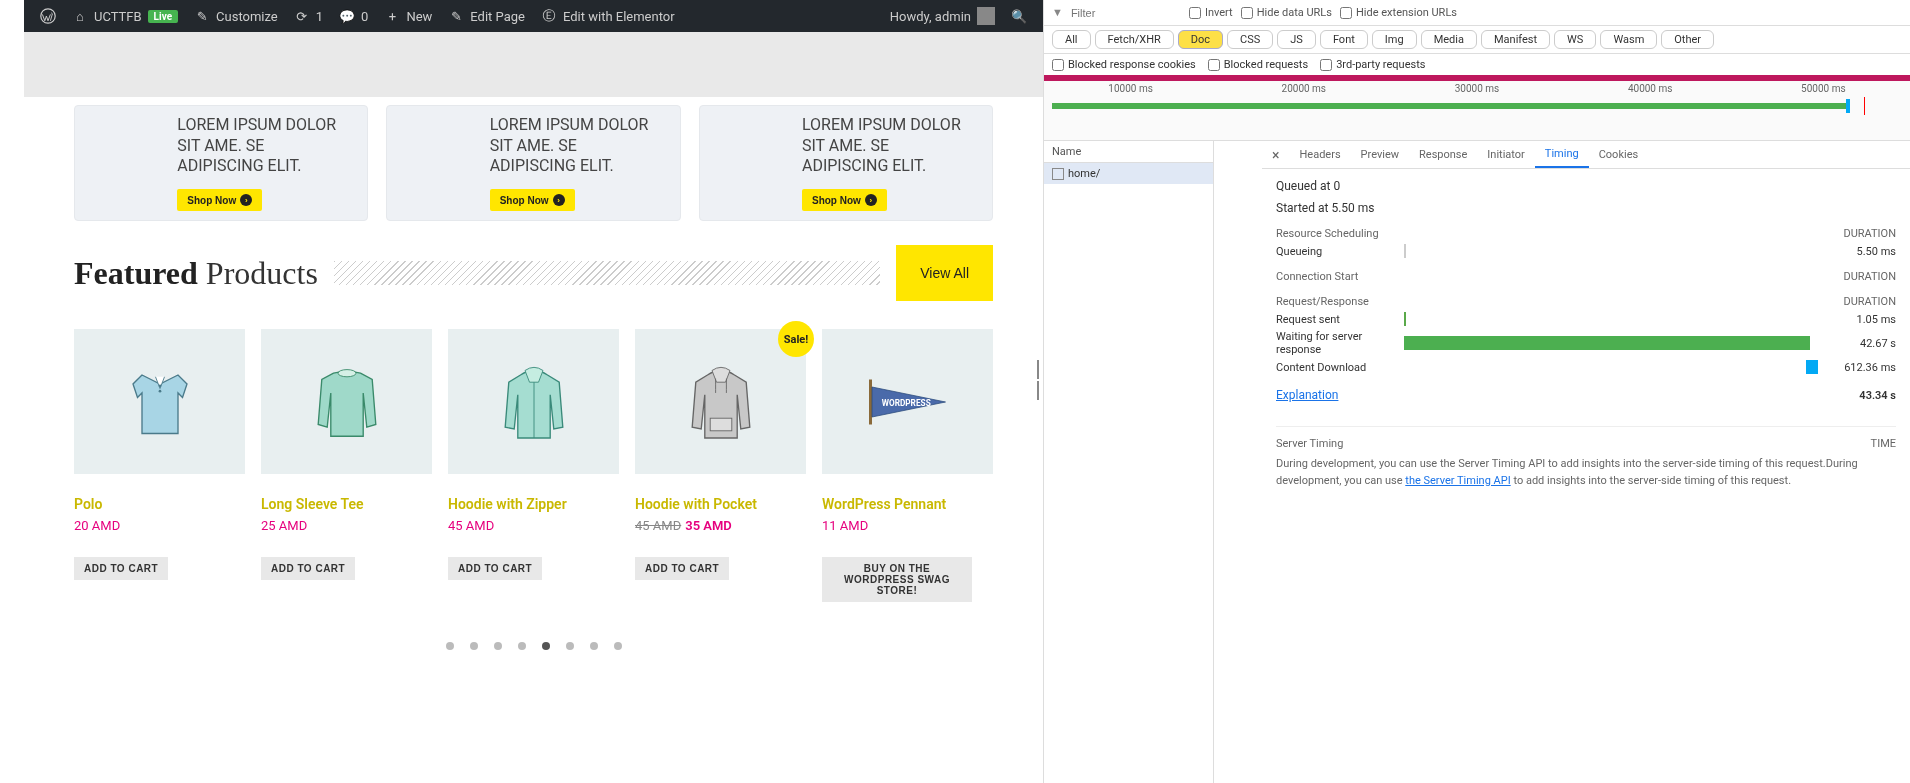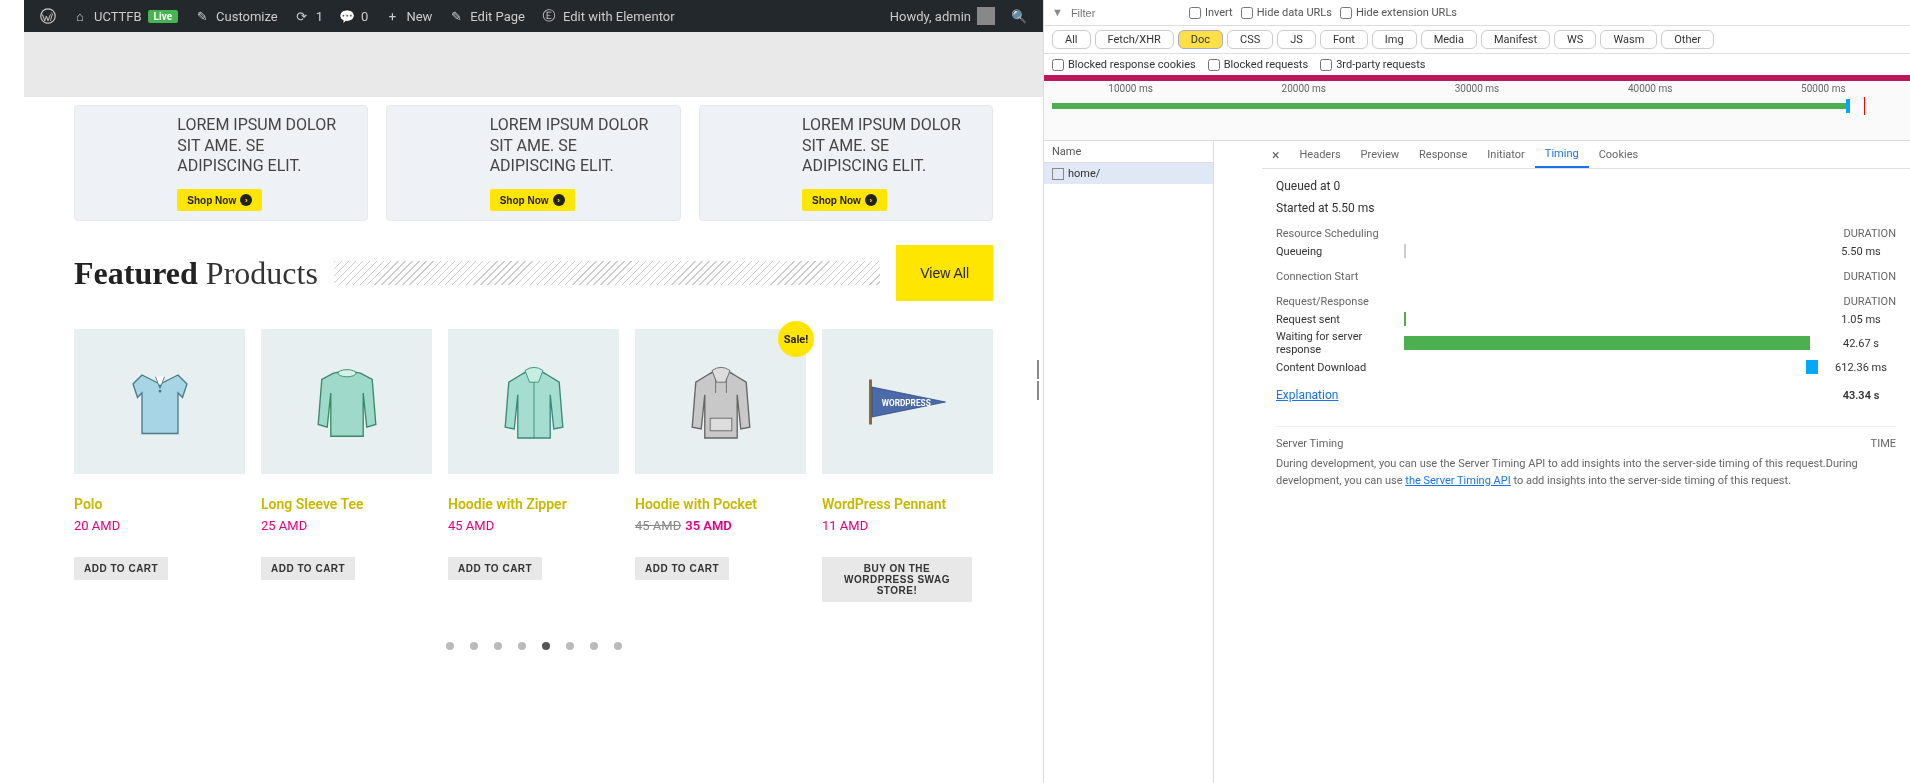--- a/index.html
+++ b/index.html
@@ -81,21 +81,21 @@
 .dt-tabs .tab { padding: 0 10px; height: 100%; display: flex; align-items: center; cursor: pointer; color: #666; }
 .dt-tabs .tab.active { color: #1a73e8; border-bottom: 2px solid #1a73e8; }
 
 .dt-timing { flex: 1; padding: 10px 14px; font-size: 12px; color: #333; overflow: auto; }
 .dt-timing .line { margin-bottom: 8px; }
 .dt-section { display: flex; justify-content: space-between; color: #666; font-size: 11px; margin-top: 12px; margin-bottom: 4px; }
 .dt-trow { display: flex; align-items: center; margin-bottom: 4px; gap: 8px; }
 .dt-trow .label { width: 120px; font-size: 11px; }
 .dt-trow .bar-area { flex: 1; height: 14px; position: relative; }
 .dt-trow .bar { position: absolute; height: 14px; }
-.dt-trow .val { width: 70px; text-align: center; font-size: 11px; }
+.dt-trow .val { width: 70px; text-align: right; font-size: 11px; }
 .explain { color: #1a73e8; text-decoration: underline; cursor: pointer; }
 .server-timing { margin-top: 24px; padding-top: 10px; border-top: 1px solid #eee; }
 .server-timing .desc { font-size: 11px; color: #666; line-height: 1.5; margin-top: 6px; }
 .server-timing .desc a { color: #1a73e8; text-decoration: underline; }
 
 input[type=checkbox] { width: 12px; height: 12px; }
 </style>
 </head>
 <body>
 

